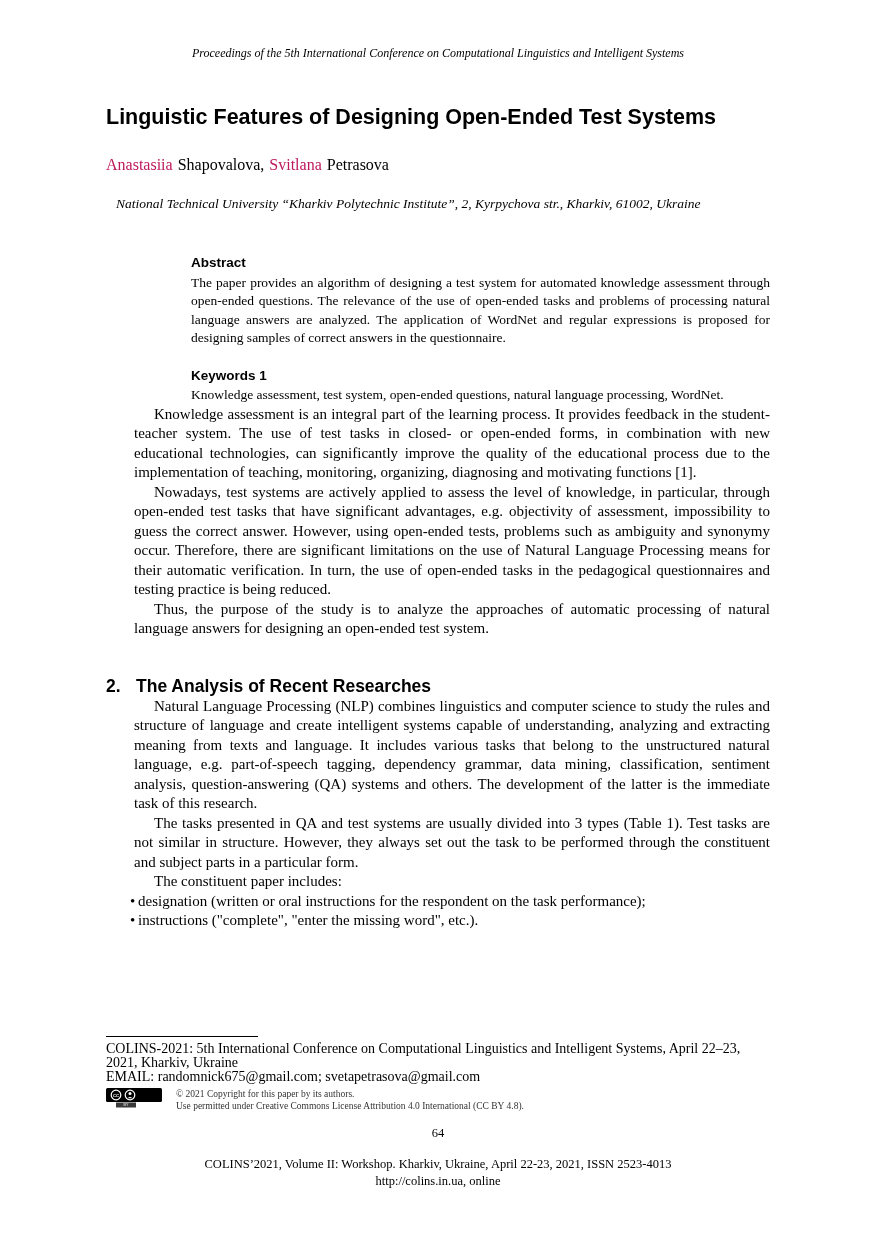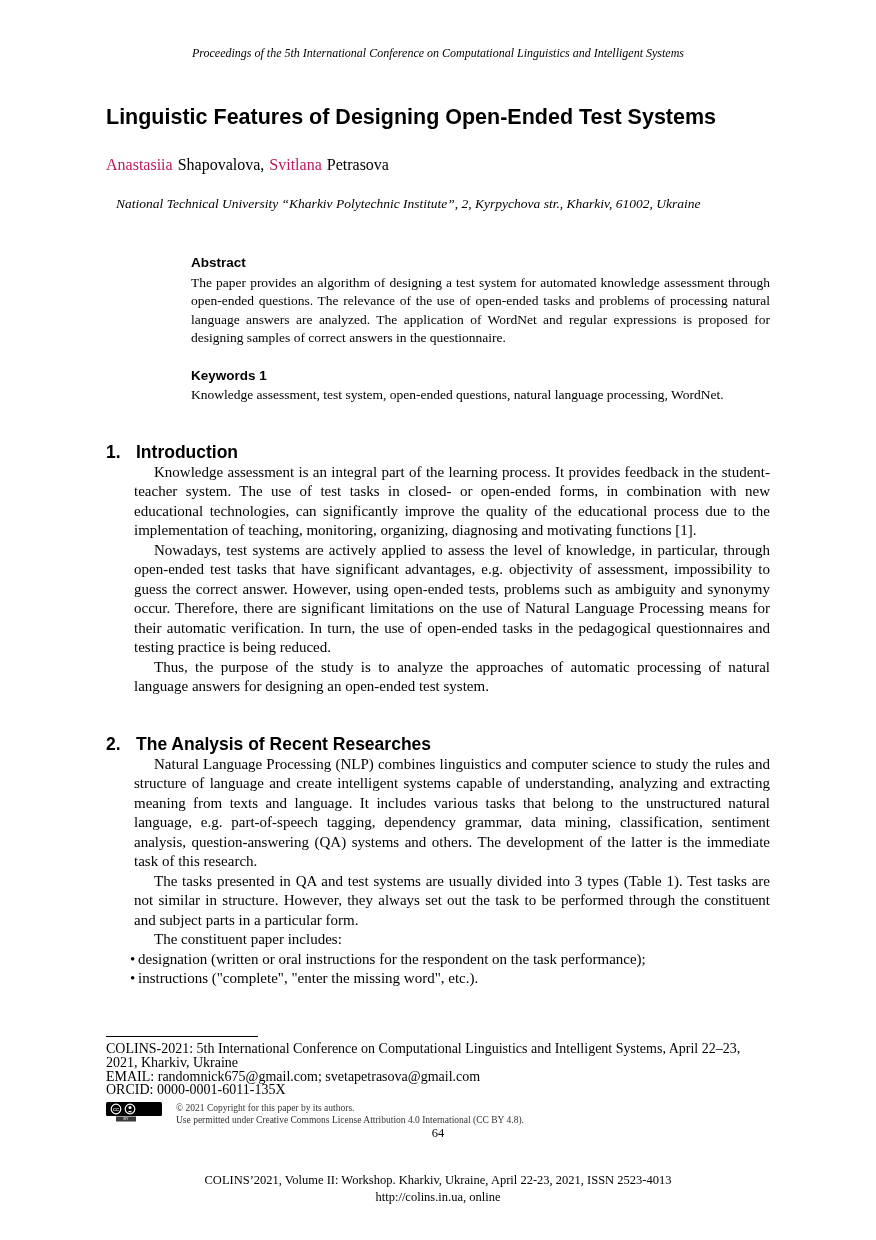--- a/index.html
+++ b/index.html
@@ -84,21 +84,21 @@
   .license-row { display:flex; align-items:flex-start; margin-top:5px; }
   .cc-badge { width:56px; height:20px; }
   .copyright { margin-left:14px; font-size:9.5px; line-height:12px; color:#333; }
 
   .page-number {
     position:absolute; top:1126px; left:0; right:0;
     text-align:center; font-size:12.5px;
   }
   .bottom-footer {
     position:absolute; top:1156px; left:0; right:0;
-    text-align:center; font-size:12.5px; line-height:16.5px;margin-top:16px;
+    text-align:center; font-size:12.5px; line-height:16.5px;
   }
 </style>
 </head>
 <body>
 
 <div class="page">
   <div class="content">
 
     <div class="running-head">Proceedings of the 5th International Conference on Computational Linguistics and Intelligent Systems</div>
 
@@ -113,21 +113,20 @@
     <div class="indent-block abstract-block">
       <div class="block-heading">Abstract</div>
       <div class="block-text">The paper provides an algorithm of designing a test system for automated knowledge assessment through open-ended questions. The relevance of the use of open-ended tasks and problems of processing natural language answers are analyzed. The application of WordNet and regular expressions is proposed for designing samples of correct answers in the questionnaire.</div>
     </div>
 
     <div class="indent-block keywords-block">
       <div class="block-heading">Keywords 1</div>
       <div class="block-text">Knowledge assessment, test system, open-ended questions, natural language processing, WordNet.</div>
     </div>
 
-    <h2 class="section-heading"><span class="num">1.</span><span>Introduction</span></h2>
 
     <div class="body-copy">
       <p class="para first-para">Knowledge assessment is an integral part of the learning process. It provides feedback in the student-teacher system. The use of test tasks in closed- or open-ended forms, in combination with new educational technologies, can significantly improve the quality of the educational process due to the implementation of teaching, monitoring, organizing, diagnosing and motivating functions [1].</p>
       <p class="para">Nowadays, test systems are actively applied to assess the level of knowledge, in particular, through open-ended test tasks that have significant advantages, e.g. objectivity of assessment, impossibility to guess the correct answer. However, using open-ended tests, problems such as ambiguity and synonymy occur. Therefore, there are significant limitations on the use of Natural Language Processing means for their automatic verification. In turn, the use of open-ended tasks in the pedagogical questionnaires and testing practice is being reduced.</p>
       <p class="para">Thus, the purpose of the study is to analyze the approaches of automatic processing of natural language answers for designing an open-ended test system.</p>
     </div>
 
     <h2 class="section-heading"><span class="num">2.</span><span>The Analysis of Recent Researches</span></h2>
 
     <div class="body-copy">
@@ -146,21 +145,20 @@
       </div>
     </div>
 
   </div>
 
   <div class="footnote-area">
     <hr class="footnote-rule">
     <div class="footnote-text">
       <div>COLINS-2021: 5th International Conference on Computational Linguistics and Intelligent Systems, April 22–23, 2021, Kharkiv, Ukraine</div>
       <div>EMAIL: randomnick675@gmail.com; svetapetrasova@gmail.com</div>
-      <div>ORCID: 0000-0001-6011-135X</div>
     </div>
     <div class="license-row">
       <div class="cc-badge">
         <svg width="56" height="20" viewBox="0 0 56 20" aria-hidden="true">
           <rect x="0" y="0" width="56" height="14" rx="1.5" fill="#000"></rect>
           <circle cx="10" cy="7" r="4.8" fill="none" stroke="#fff" stroke-width="1.2"></circle>
           <text x="10" y="9.2" fill="#fff" font-size="6" text-anchor="middle" font-family="sans-serif">cc</text>
           <circle cx="24" cy="7" r="4.8" fill="none" stroke="#fff" stroke-width="1.2"></circle>
           <circle cx="24" cy="5.4" r="1.5" fill="#fff"></circle>
           <path d="M21.6 10.3 q2.4 -2.6 4.8 0 z" fill="#fff"></path>

